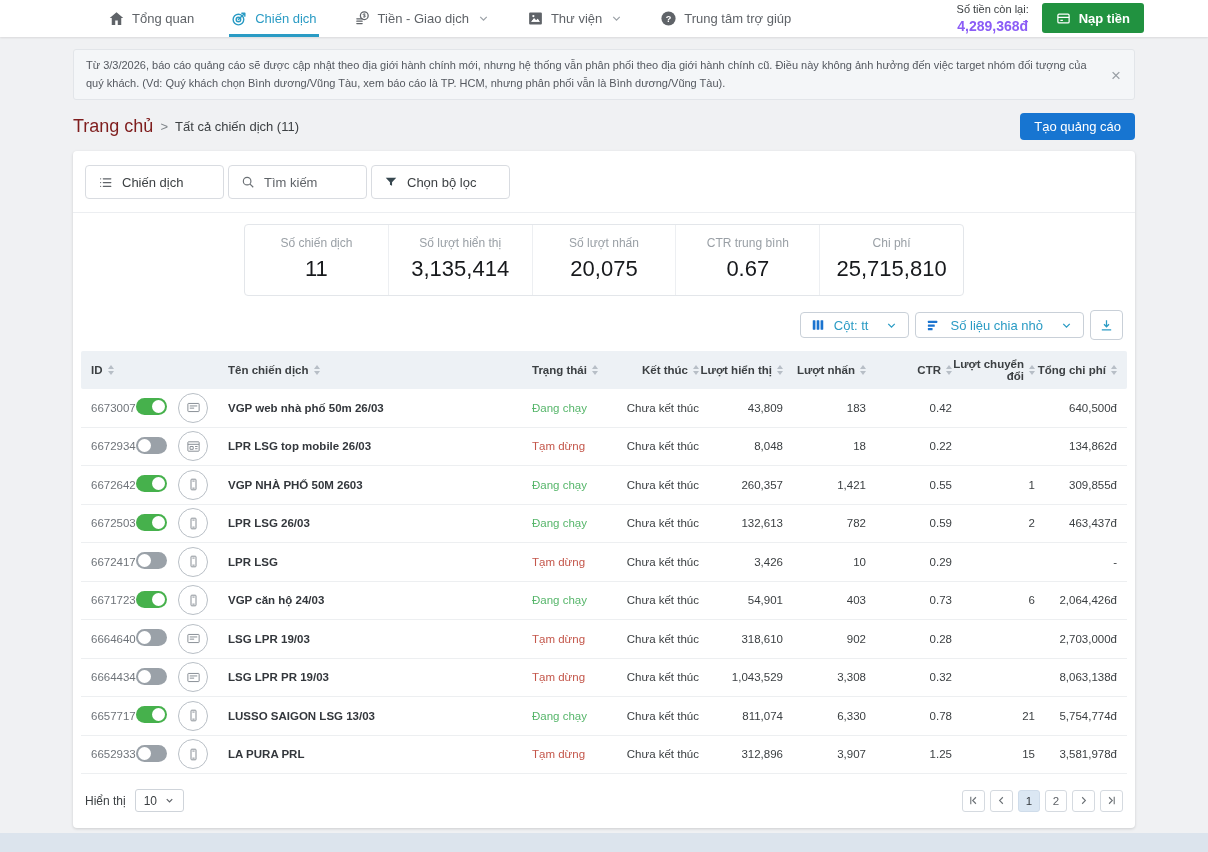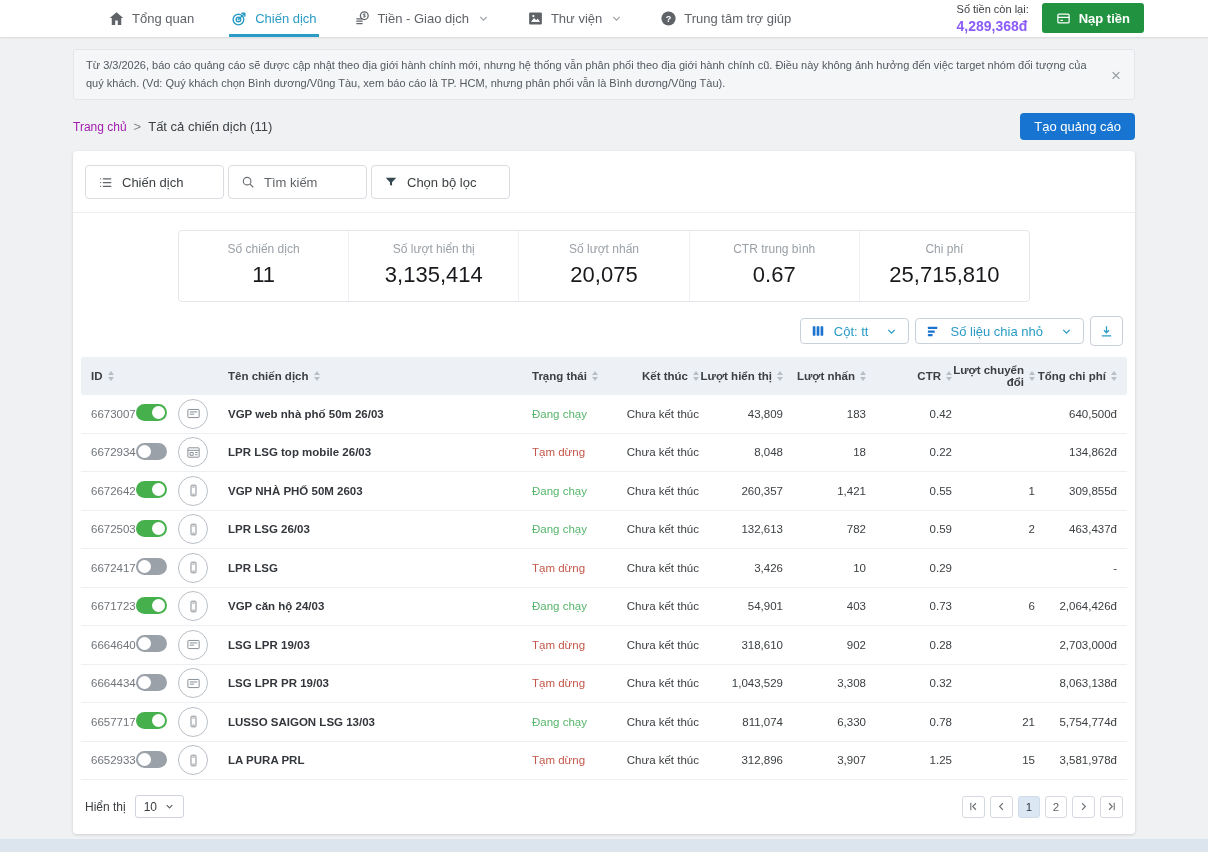--- a/index.html
+++ b/index.html
@@ -10,58 +10,58 @@
   
   .topnav { height:37px; background:#fff; display:flex; align-items:center;
     padding:0 64px 0 106px; position:relative; z-index:3; box-shadow:0 1px 2px rgba(0,0,0,.10); }
   .nav-items { display:flex; height:100%; }
   .nav-item { display:flex; align-items:center; gap:7px; height:100%; padding:2px 2px 0;
     margin-right:33px; font-size:13px; color:#5f6368; border-bottom:3px solid transparent; }
   .nav-item.active { color:#2a9bc4; border-bottom-color:#2a9bc4; }
   .nav-item .nicon { display:flex; }
   .nav-item .nchev { display:flex; color:#9aa0a6; margin-left:1px; }
   .nav-right { margin-left:auto; display:flex; align-items:center; gap:13px; }
-  .balance { text-align:left; line-height:1.3; }
+  .balance { text-align:center; line-height:1.3; }
   .balance .lbl { font-size:11px; color:#3c4043; }
   .balance .val { font-size:14px; font-weight:bold; color:#8b5cf6; }
   .topup { background:#219240; color:#fff; border-radius:3px; height:30px;
     display:flex; align-items:center; gap:8px; padding:0 14px; font-size:13px; font-weight:bold; }
 
   
   .page-upper { background:#f0f1f3; padding-bottom:5px; }
 
   .banner { margin:0 73px; padding:7px 44px 7px 12px; background:#f4f6f8;
     border:1px solid #e2e5e9; border-radius:3px; position:relative; top:12px;
     font-size:11px; color:#54585f; line-height:1.6; }
   .banner-close { position:absolute; right:13px; top:50%; transform:translateY(-50%);
     color:#9aa0a6; font-size:17px; line-height:1; }
 
   .crumb-row { margin:25px 73px 11px; display:flex; align-items:center; }
-  .crumb-home { color:#a21caf; font-size:12px; }
+  .crumb-home { color:#7f1d1d; font-size:18px; }
   .crumb-sep { margin:0 7px; color:#80868b; font-size:13px; }
   .crumb-cur { color:#3c4043; font-size:13px; }
   .create-btn { margin-left:auto; background:#1775d1; color:#fff; font-size:13px;
     border-radius:4px; height:27px; padding:0 14px; display:flex; align-items:center; }
 
   
   .card { margin:0 73px; background:#fff; border-radius:4px;
     box-shadow:0 1px 3px rgba(0,0,0,.15); padding:0 8px 14px; }
 
   .filter-row { display:flex; align-items:center; gap:4px; padding:14px 4px 13px; }
   .fbox { display:flex; align-items:center; gap:9px; border:1px solid #d9dce1; background:#fff;
     border-radius:4px; height:34px; padding:0 12px; font-size:13px; color:#3c4043; width:139px; }
   .fbox input { border:none; outline:none; width:90px; font-size:13px; color:#ec4899;
     font-family:inherit; background:transparent; }
   .fbox input::placeholder { color:#5f6368; }
   .datebox { margin-left:auto; display:flex; align-items:center; gap:10px;
     border:1px solid #d9dce1; border-radius:4px; height:32px; padding:0 10px;
     font-size:13.5px; color:#26282b; }
   .card-divider { border-top:1px solid #eceef1; margin:0 -8px; }
 
-  .stats { width:852px; margin:17px auto 0; border:1px solid #e3e6ea; border-radius:4px; display:flex; }
+  .stats { width:720px; margin:11px auto 0; border:1px solid #e3e6ea; border-radius:4px; display:flex; }
   .stat { flex:1; text-align:center; padding:11px 0 13px; border-left:1px solid #edeff2; }
   .stat:first-child { border-left:none; }
   .stat .slbl { font-size:12px; color:#9aa0a6; }
   .stat .sval { font-size:22px; color:#17191c; margin-top:6px; }
 
   .controls { display:flex; justify-content:flex-end; align-items:center; gap:6px; padding:14px 4px 11px; }
   .ctrl-btn { display:flex; align-items:center; gap:9px; border:1px solid #c9d0d8;
     border-radius:4px; height:24px; padding:12px 10px; font-size:13px; color:#2a9bc4; background:#fff; }
   .ctrl-btn .cchev { display:flex; color:#2a9bc4; margin-left:8px; }
   .dl-btn { width:33px; height:30px; border:1px solid #c9d0d8; border-radius:4px;

